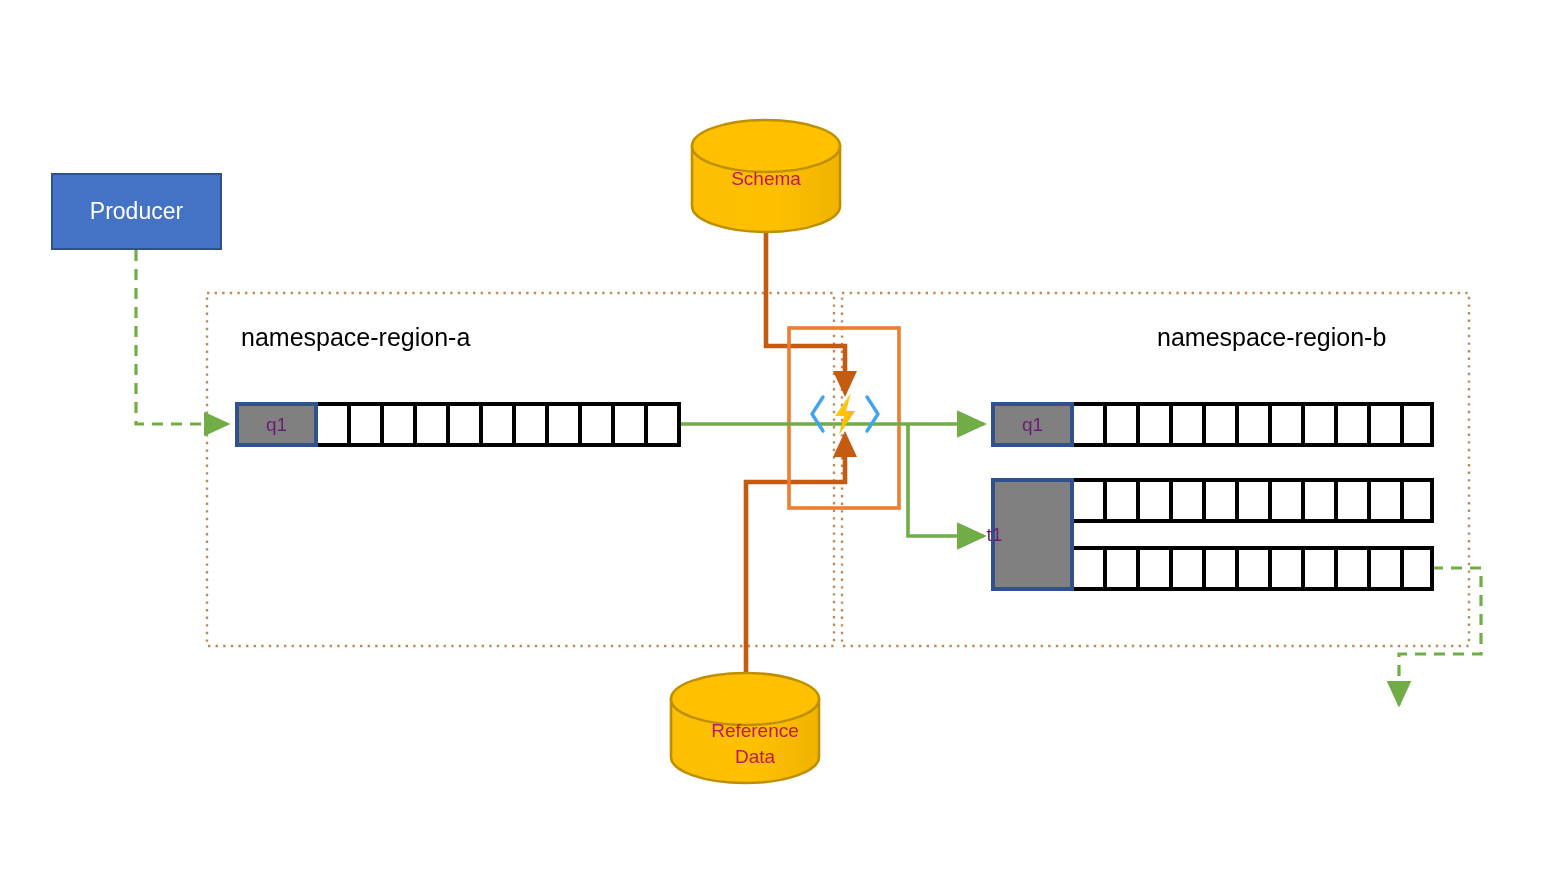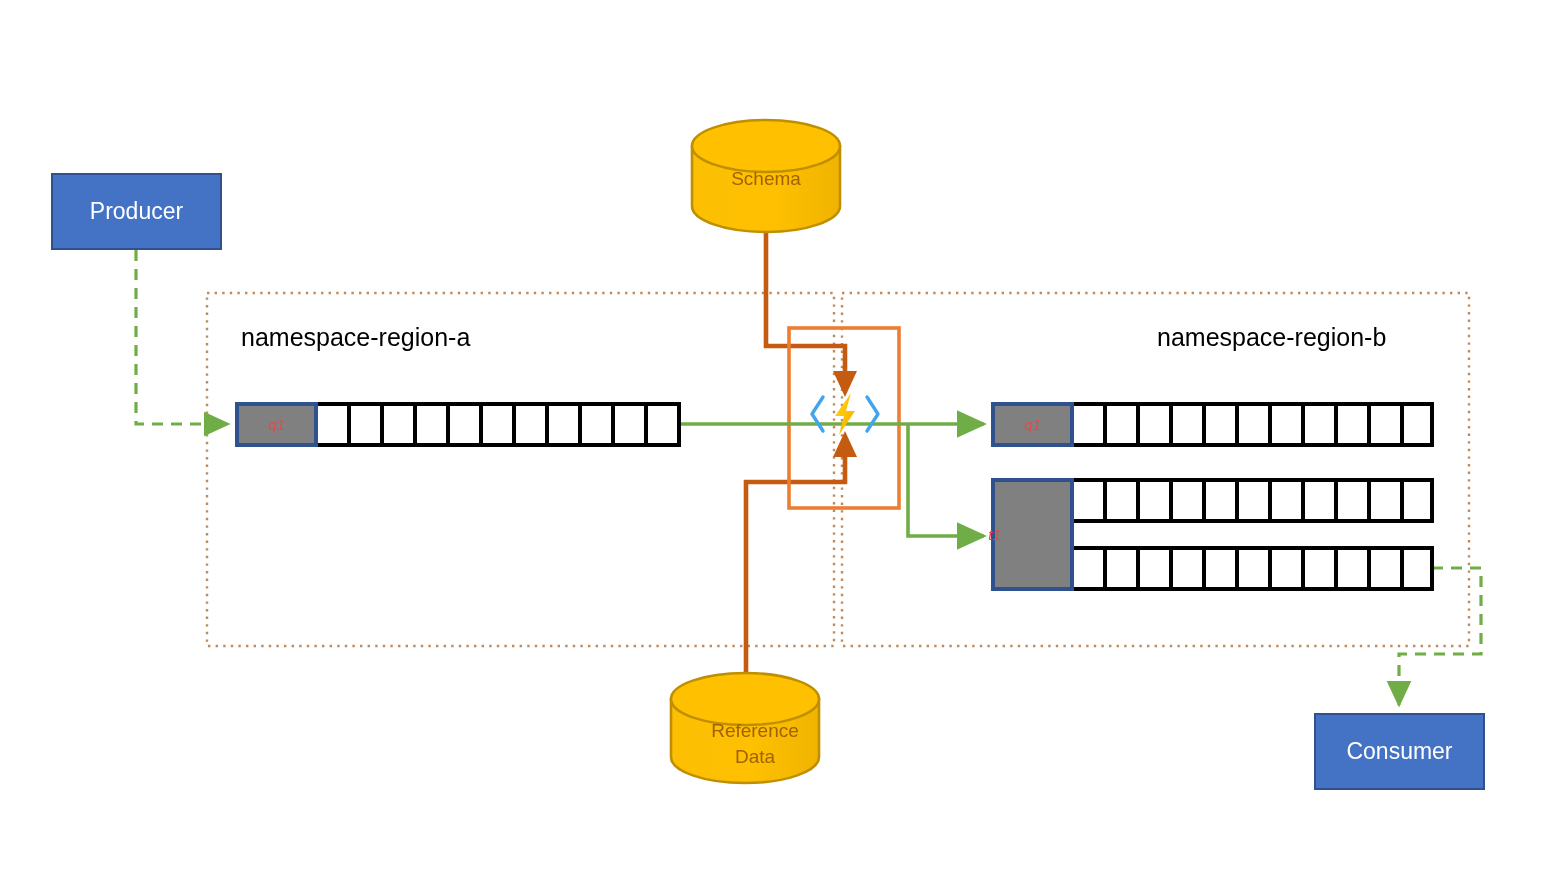--- a/index.html
+++ b/index.html
@@ -37,33 +37,32 @@
   }
   .ns-title {
     position: absolute;
     font-size: 25px;
     color: #000000;
     white-space: nowrap;
   }
   .cyl-text {
     position: absolute;
     font-size: 19px;
-    color: #a16207;
+    color: #be185d;
     line-height: 26px;
     text-align: center;
     white-space: pre-line;
   }
   .q-label-text {
     position: absolute;
-    color: #ef4444;
-    font-size: 15px;
+    color: #701a75;
+    font-size: 19px;
     display: flex;
     align-items: center;
     justify-content: center;
-    font-style: italic;
   }
 </style>
 </head>
 <body>
 
 <div id="canvas">
 
   <svg id="svg-layer" viewBox="0 0 1561 872">
     <defs>
       <marker id="arrow-green" markerWidth="9" markerHeight="9" refX="7.6" refY="4.5" orient="auto" markerUnits="strokeWidth">
@@ -191,23 +190,20 @@
       <path d="M-22,-17 L-33,0 L-22,17" fill="none" stroke="#41a5ee" stroke-width="3.4" stroke-linecap="round" stroke-linejoin="round"></path>
       <path d="M22,-17 L33,0 L22,17" fill="none" stroke="#41a5ee" stroke-width="3.4" stroke-linecap="round" stroke-linejoin="round"></path>
       <path d="M6,-21 L-10,2 L-1,2 L-6,21 L10,-3 L1,-3 z" fill="url(#bolt-grad)"></path>
     </g>
   </svg>
 
   <div class="box-node" style="left:51px; top:173px; width:171px; height:77px;text-align:right;">
     <span>Producer</span>
   </div>
 
-  <div class="box-node" style="left:1314px; top:713px; width:171px; height:77px;">
-    <span>Consumer</span>
-  </div>
 
   <div class="ns-title" style="left:241px; top:323px;">namespace-region-a</div>
   <div class="ns-title" style="left:1157px; top:323px;">namespace-region-b</div>
 
   <div class="cyl-text" style="left:692px; top:166px; width:148px;">Schema</div>
   <div class="cyl-text" style="left:671px; top:718px; width:168px;">Reference
 Data</div>
 
   <div class="q-label-text" style="left:237px; top:404px; width:79px; height:41px;">q1</div>
   <div class="q-label-text" style="left:993px; top:404px; width:79px; height:41px;">q1</div>

